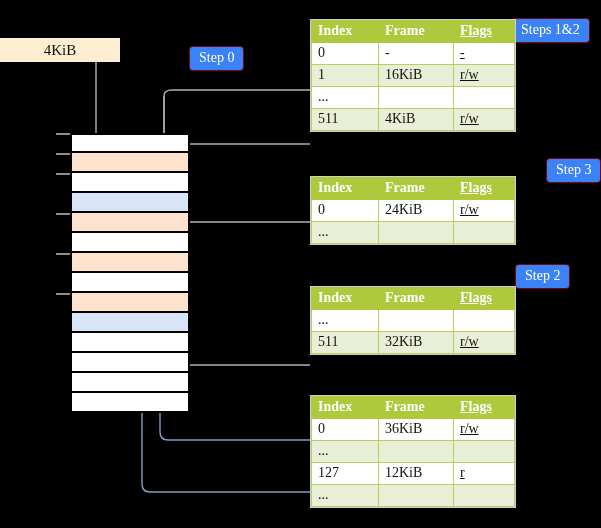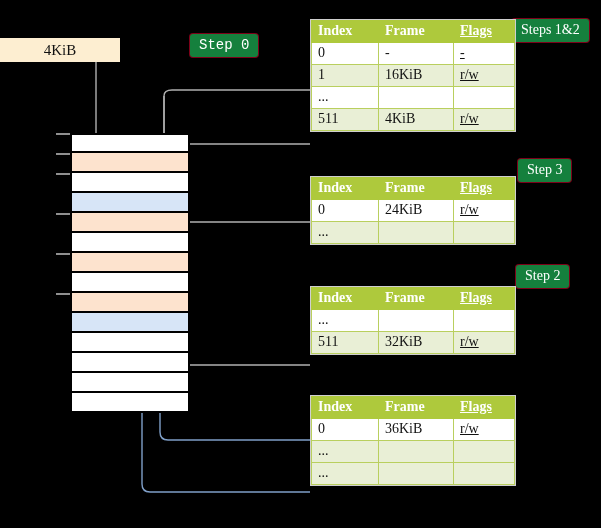--- a/index.html
+++ b/index.html
@@ -12,29 +12,29 @@
   
   #vaddr-box{
     left:0px;top:38px;width:120px;height:24px;
     background:#fdeed1;border:1px solid #fdeed1;
     display:flex;align-items:center;justify-content:center;
     font-size:15px;color:#111;box-sizing:border-box;
   }
 
   
   .badge{
-    background:#15803d;color:#fff;font-size:14px;
+    background:#3b82f6;color:#fff;font-size:14px;
     padding:3px 9px 4px 9px;border-radius:3px;
     display:inline-block;white-space:nowrap;
     box-shadow:0 0 0 1px #7d0019;
     text-align:right;
   }
-  #badge-step0{left:190px;top:34px;font-family:Liberation Mono, monospace;}
+  #badge-step0{left:190px;top:47px;}
   #badge-steps12{left:512px;top:19px;}
-  #badge-step3{left:518px;top:159px;}
+  #badge-step3{left:547px;top:159px;}
   #badge-step4{left:516px;top:265px;}
 
   
   #mem-col{left:70px;top:133px;width:120px;height:281px;}
   .mem-row{
     width:120px;height:20px;box-sizing:border-box;
     border-left:2px solid #000;border-right:2px solid #000;
     border-bottom:2px solid #000;background:#fff;
   }
   .mem-row.first{border-top:2px solid #000;}
@@ -254,20 +254,25 @@
         <tr class="plain">
           <td class="col-idx">0</td>
           <td class="col-frm">36KiB</td>
           <td class="col-flg">r/w</td>
         </tr>
         <tr class="alt">
           <td class="col-idx">...</td>
           <td class="col-frm"></td>
           <td class="col-flg"></td>
         </tr>
+        <tr class="plain">
+          <td class="col-idx">127</td>
+          <td class="col-frm">12KiB</td>
+          <td class="col-flg">r</td>
+        </tr>
         <tr class="alt">
           <td class="col-idx">...</td>
           <td class="col-frm"></td>
           <td class="col-flg"></td>
         </tr>
       </tbody>
     </table>
   </div>
 
 </body></html>

